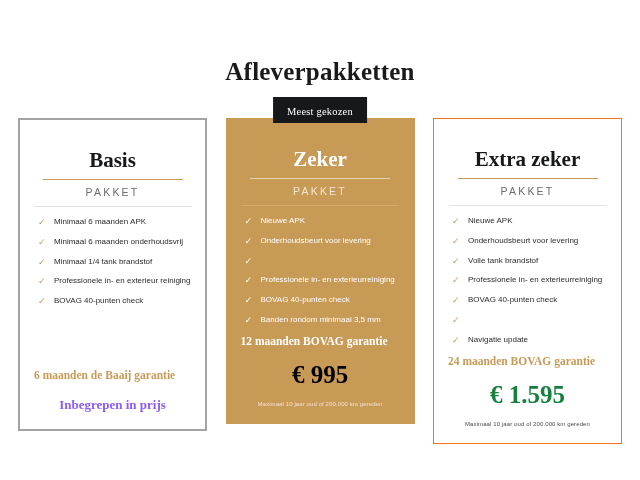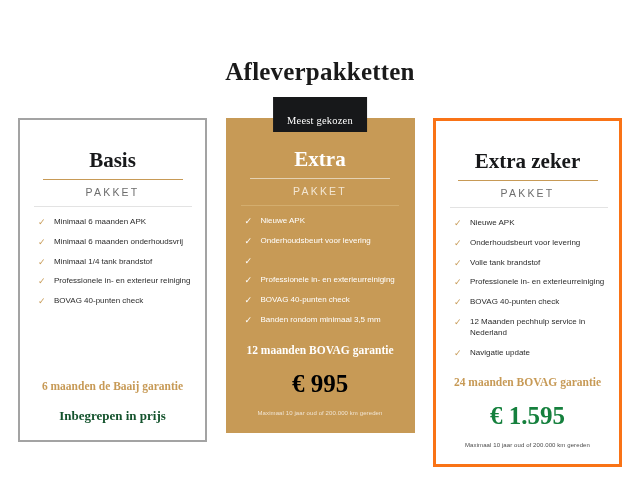--- a/index.html
+++ b/index.html
@@ -52,34 +52,34 @@
     background: #ffffff;
     min-height: 290px;
   }
   .card-zeker {
     background: #c79a56;
     border: 1px solid #c79a56;
     min-height: 292px;
     margin-top: 0px;
   }
   .card-extra {
-    border: 3px solid #f97316;
+    border: 1px solid #f97316;
     background: #ffffff;
     min-height: 292px;
   }
   .badge {
     position: absolute;
     top: -22px;
     left: 50%;
     transform: translateX(-50%);
     background: #17181a;
     color: #ffffff;
     font-family: "Liberation Serif", serif;
     font-size: 10.5px;
-    padding: 18px 14px 6px 14px;
+    padding: 9px 14px 6px 14px;
     white-space: nowrap;
     letter-spacing: 0.2px;
   }
   .card-title {
     text-align: center;
     font-family: "Liberation Serif", serif;
     font-size: 21px;
     font-weight: bold;
     color: #17181a;
     margin-top: 10px;
@@ -136,47 +136,46 @@
     font-size: 9px;
     line-height: 1.2;
   }
   .card-zeker .check {
     color: #ffffff;
   }
   .feature-text {
     flex: 1 1 auto;
   }
   .guarantee {
-    text-align: center;
     font-family: "Liberation Serif", serif;
     font-size: 11.5px;
     font-weight: bold;
     color: #c79a56;
-    margin-top: 18px;
+    margin-top: 7px;
   }
   .card-zeker .guarantee {
     color: #ffffff;
   }
   .price {
     text-align: center;
     font-family: "Liberation Serif", serif;
     font-size: 25px;
     font-weight: bold;
     color: #15803d;
     margin-top: 14px;
   }
   .card-zeker .price {
     color: #000000;
   }
   .price-included {
     text-align: center;
     font-family: "Liberation Serif", serif;
     font-size: 13px;
     font-weight: bold;
-    color: #14532d;
+    color: #8b5cf6;
     margin-top: 16px;
   }
   .fineprint {
     text-align: center;
     font-size: 6px;
     color: #4b4b4b;
     margin-top: 12px;
     letter-spacing: 0.1px;
   }
   .card-zeker .fineprint {
@@ -222,21 +221,21 @@
         <span class="feature-text">BOVAG 40-punten check</span>
       </div>
 
       <div class="spacer-basis"></div>
       <div class="guarantee">6 maanden de Baaij garantie</div>
       <div class="price-included">Inbegrepen in prijs</div>
     </div>
 
     <div class="card card-zeker">
       <div class="badge">Meest gekozen</div>
-      <div class="card-title">Extra</div>
+      <div class="card-title">Zeker</div>
       <div class="rule"></div>
       <div class="card-sub">PAKKET</div>
       <div class="rule2"></div>
 
       <div class="feature">
         <span class="check">✓</span>
         <span class="feature-text">Nieuwe APK</span>
       </div>
       <div class="feature">
         <span class="check">✓</span>
@@ -284,21 +283,20 @@
       <div class="feature">
         <span class="check">✓</span>
         <span class="feature-text">Professionele in- en exterieurreiniging</span>
       </div>
       <div class="feature">
         <span class="check">✓</span>
         <span class="feature-text">BOVAG 40-punten check</span>
       </div>
       <div class="feature">
         <span class="check">✓</span>
-        <span class="feature-text">12 Maanden pechhulp service in Nederland</span>
       </div>
       <div class="feature">
         <span class="check">✓</span>
         <span class="feature-text">Navigatie update</span>
       </div>
 
       <div class="guarantee">24 maanden BOVAG garantie</div>
       <div class="price">€ 1.595</div>
       <div class="fineprint">Maximaal 10 jaar oud of 200.000 km gereden</div>
     </div>

